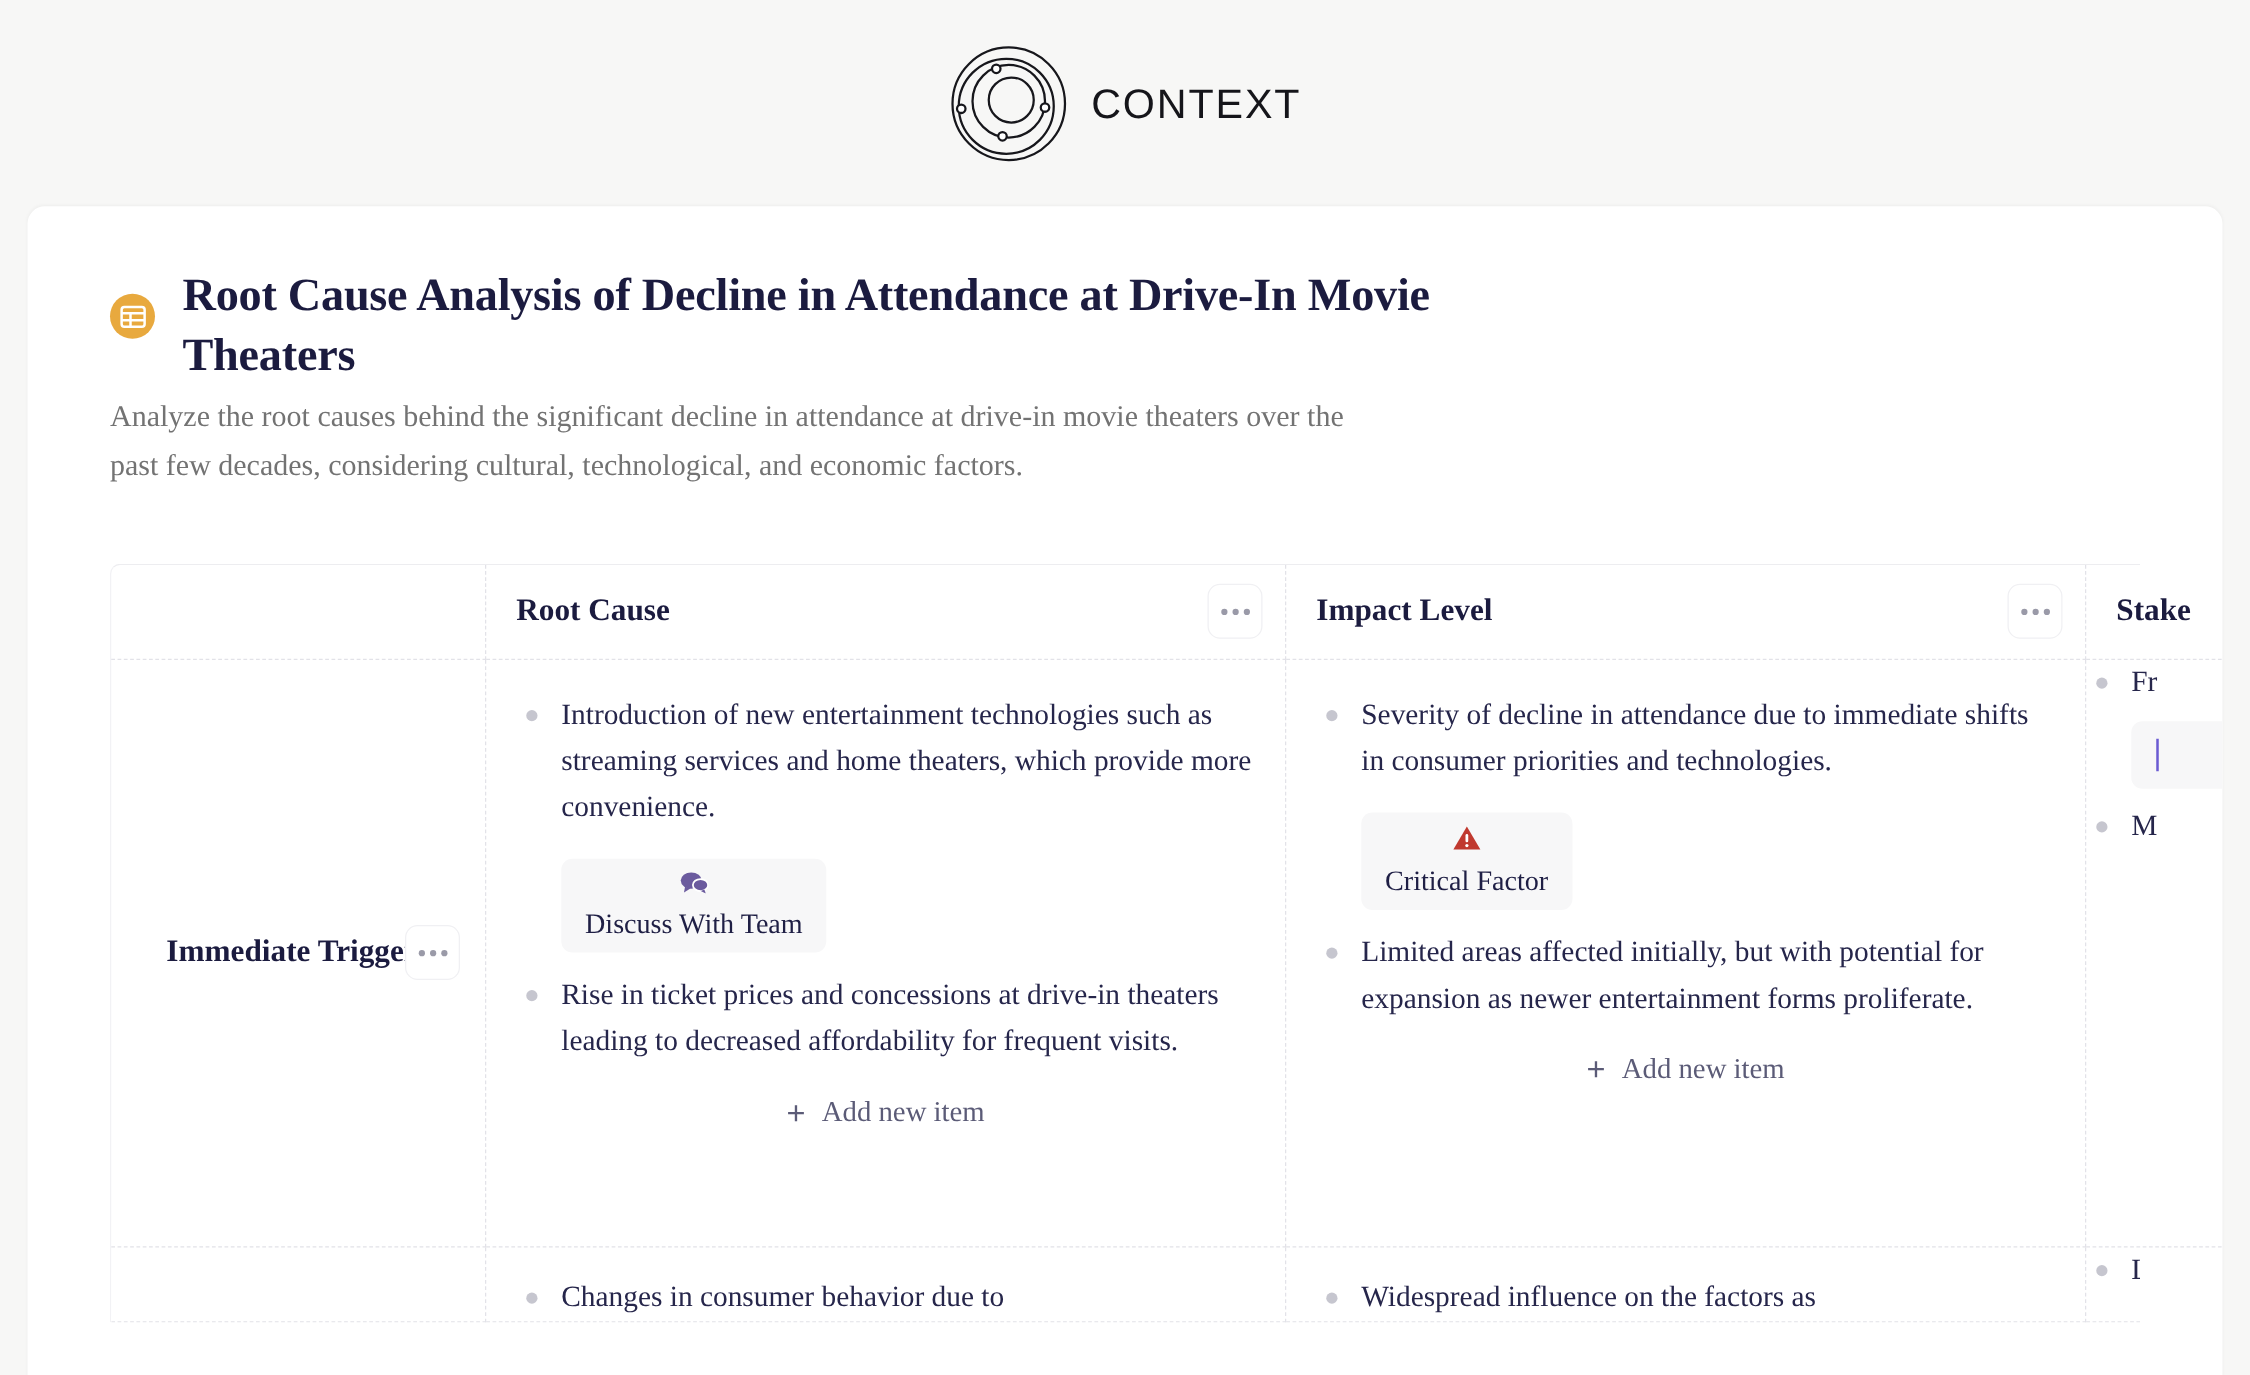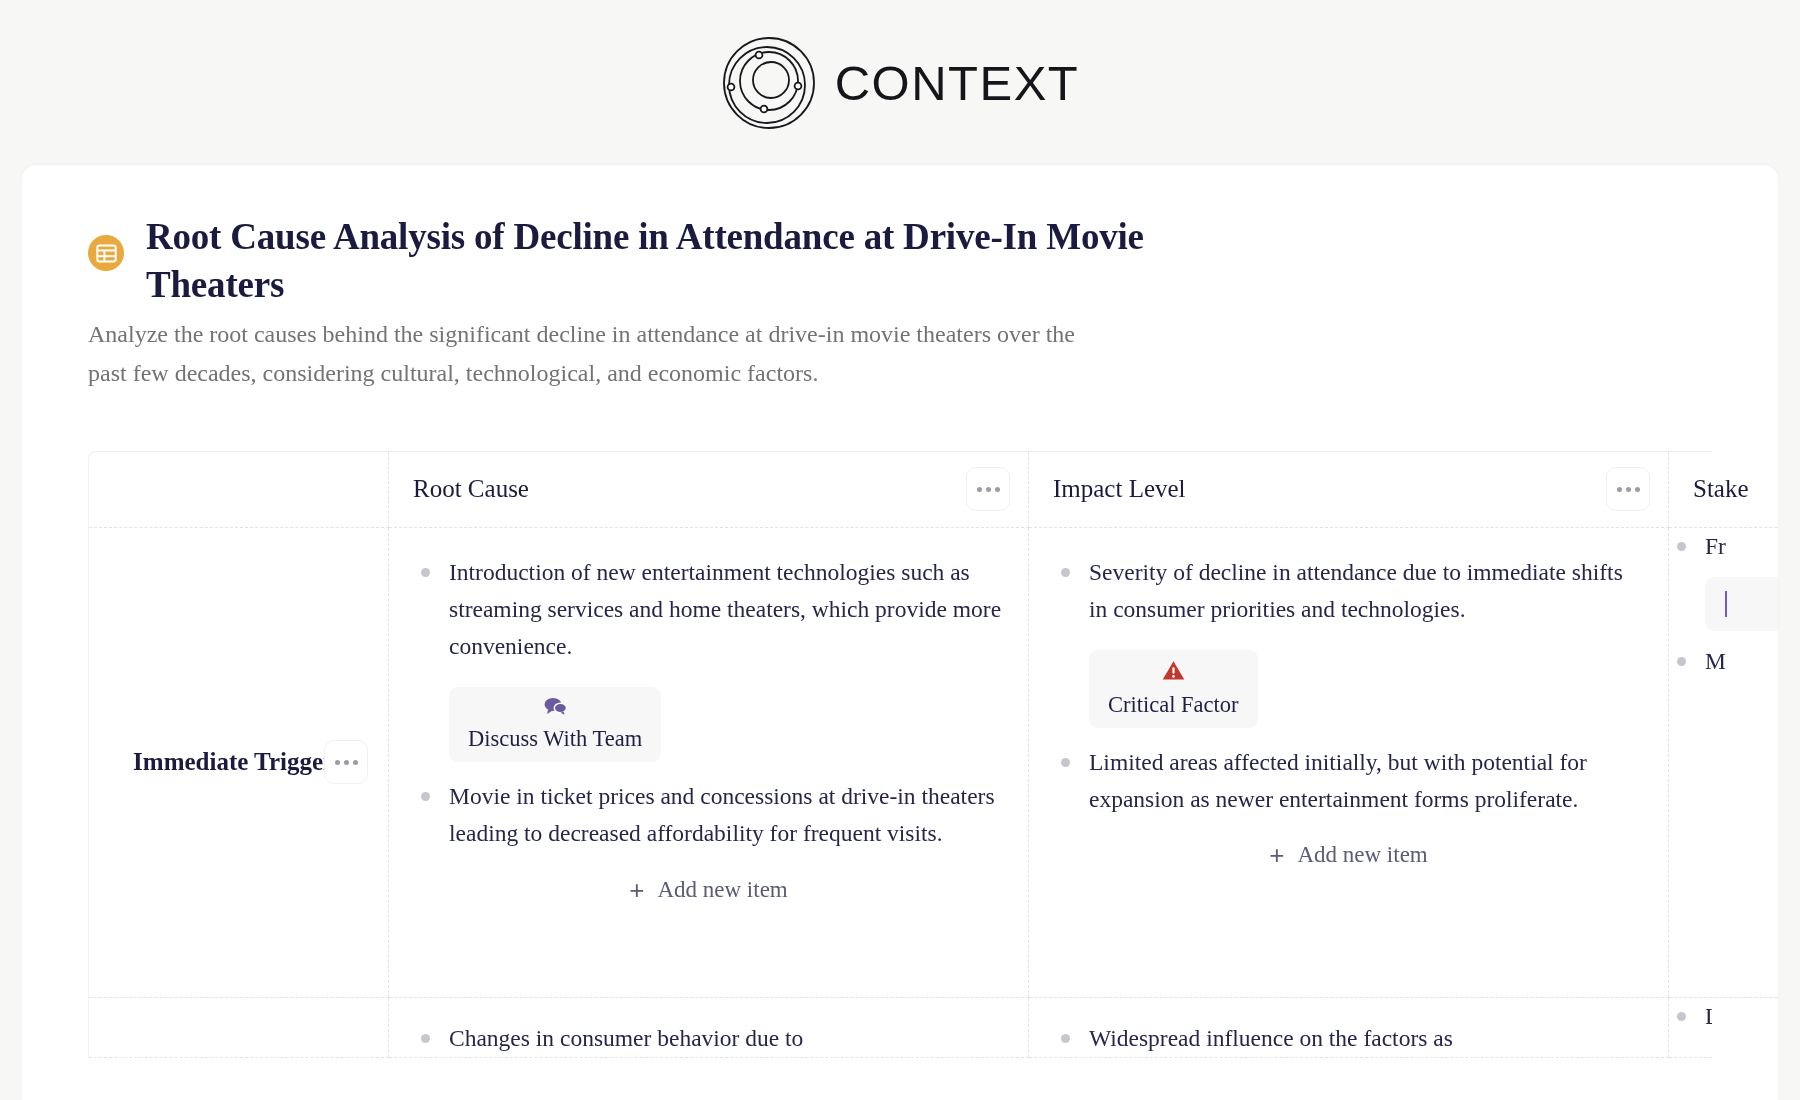--- a/index.html
+++ b/index.html
@@ -15,21 +15,21 @@
     height: 165px;
     background: #F7F7F6;
     display: flex;
     align-items: center;
     justify-content: center;
     gap: 18px;
   }
   .brand-logo { width: 96px; height: 96px; display: block; }
   .brand-name {
     font-family: "Liberation Sans", "DejaVu Sans", sans-serif;
-    font-size: 49px;
+    font-size: 33px;
     letter-spacing: 1.5px;
     color: #15151A;
     font-weight: 400;
   }
 
   
   .card {
     position: relative;
     margin: 0 22px;
     width: 1756px;
@@ -86,21 +86,21 @@
 
   .header-row .tcell {
     display: flex;
     align-items: center;
     padding: 0 24px 0 24px;
     border-bottom: 1px dashed #E2E2E8;
   }
   .header-row .col-label { border-right: 1px dashed #E2E2E8; }
   .col-head-text {
     font-size: 25px;
-    font-weight: 400;
+    font-weight: 700;
     color: #1B1B3F;
     white-space: nowrap;
   }
   .dots-btn {
     position: absolute;
     right: 18px; top: 50%;
     transform: translateY(-50%);
     width: 44px; height: 44px;
     border-radius: 10px;
     background: #FFFFFF;
@@ -292,21 +292,21 @@
             <svg width="23" height="18" viewBox="0 0 23 18" xmlns="http://www.w3.org/2000/svg">
               <ellipse cx="9" cy="7.4" rx="8.4" ry="6.5" fill="#6B5B9E"></ellipse>
               <path d="M4 12.4 L3.2 17 L8.6 13.6 Z" fill="#6B5B9E"></path>
               <ellipse cx="16.4" cy="11" rx="6.1" ry="4.8" fill="#6B5B9E" stroke="#FFFFFF" stroke-width="1.4"></ellipse>
               <path d="M19.5 14.6 L20.6 17.8 L16.6 15.7 Z" fill="#6B5B9E"></path>
             </svg>
           </span>
           <span>Discuss With Team</span>
         </span>
         <ul class="items">
-          <li>Movie in ticket prices and concessions at drive-in theaters leading to decreased affordability for frequent visits.</li>
+          <li>Rise in ticket prices and concessions at drive-in theaters leading to decreased affordability for frequent visits.</li>
         </ul>
         <div class="add-new">
           <span class="plus">+</span>
           <span>Add new item</span>
         </div>
       </div>
 
       <div class="tcell col-data">
         <ul class="items">
           <li>Severity of decline in attendance due to immediate shifts in consumer priorities and technologies.</li>

